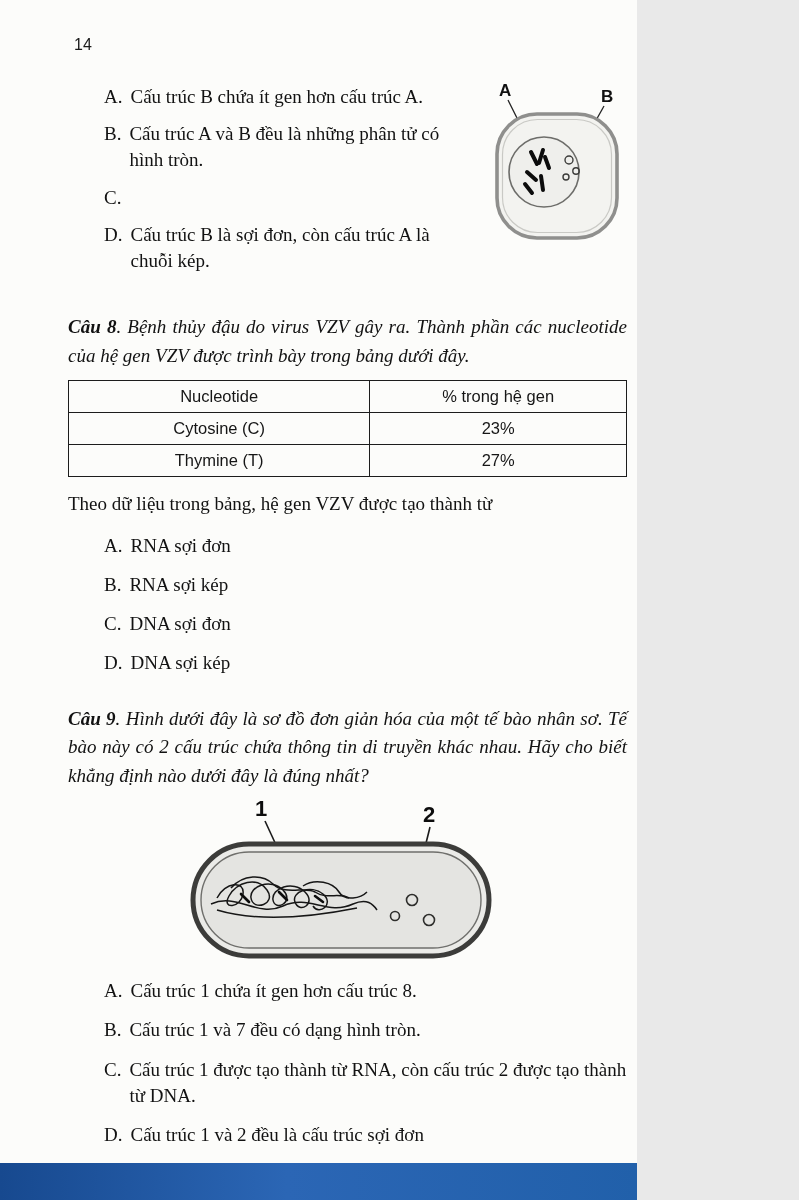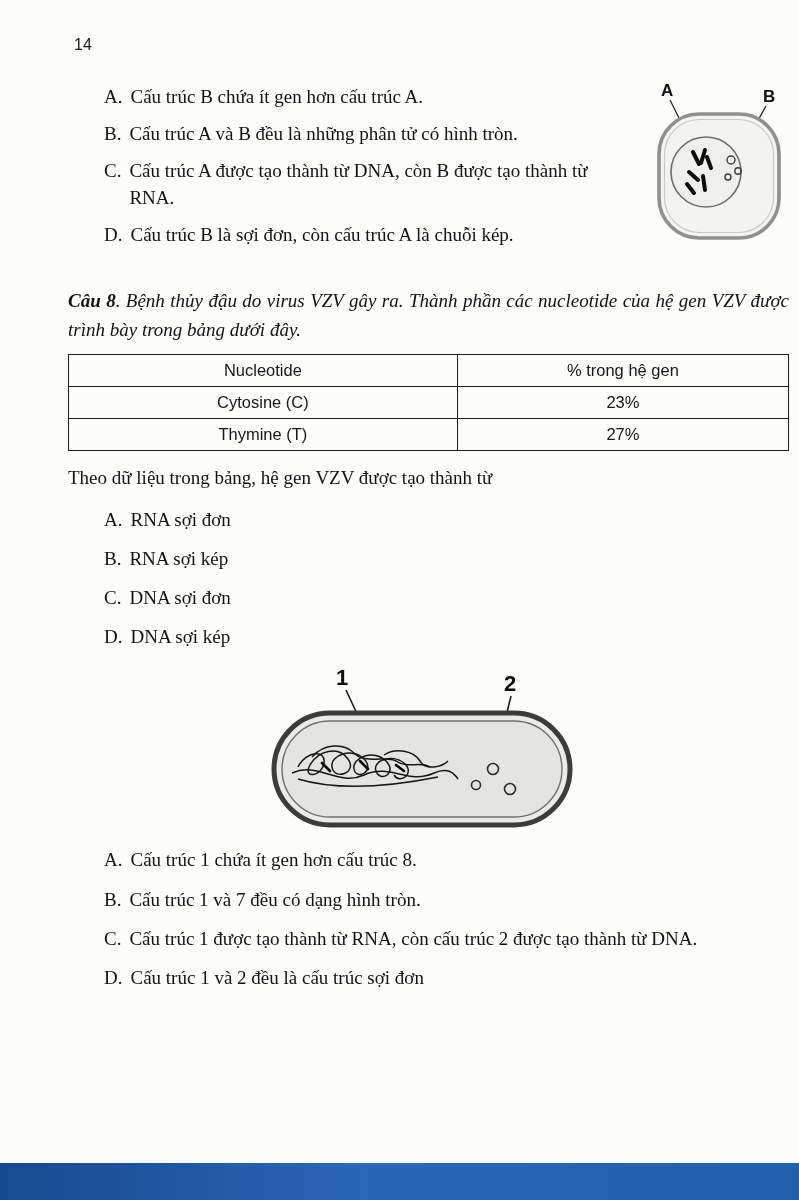--- a/index.html
+++ b/index.html
@@ -1,19 +1,19 @@
 <!DOCTYPE html>
 <html><head>
 <meta charset="utf-8">
 <style>
   * { margin:0; padding:0; box-sizing:border-box; }
   html,body { background:#e9e9e9; }
   body { width:799px; height:1200px; }
   .page {
-    position:relative; width:799px; height:1200px;
+    position:relative; width:637px; height:1200px;
     background:#fcfcfa; overflow:hidden;
     font-family:"Liberation Serif", serif; color:#121212;
   }
   .page-header {
     display:flex; justify-content:space-between; align-items:baseline;
     padding:36px 12px 0 74px;
     font-family:"Liberation Sans", sans-serif;
   }
   .page-number { font-size:16px; font-weight:500; color:#1b1b1b; }
   .page-title  { font-size:16.5px; font-weight:700; color:#0d0d0d; letter-spacing:0.1px; }
@@ -76,21 +76,20 @@
         <div class="option">
           <span class="opt-label">A.</span>
           <span class="opt-text">Cấu trúc B chứa ít gen hơn cấu trúc A.</span>
         </div>
         <div class="option">
           <span class="opt-label">B.</span>
           <span class="opt-text">Cấu trúc A và B đều là những phân tử có hình tròn.</span>
         </div>
         <div class="option">
           <span class="opt-label">C.</span>
-          <span class="opt-text" style="max-width:470px;">Cấu trúc A được tạo thành từ DNA, còn B được tạo thành từ RNA.</span>
         </div>
         <div class="option">
           <span class="opt-label">D.</span>
           <span class="opt-text">Cấu trúc B là sợi đơn, còn cấu trúc A là chuỗi kép.</span>
         </div>
       </div>
 
       <figure class="cell-figure">
         <svg width="138" height="172" viewBox="0 0 138 172">
 
@@ -160,20 +159,23 @@
       <div class="option">
         <span class="opt-label">C.</span>
         <span class="opt-text">DNA sợi đơn</span>
       </div>
       <div class="option">
         <span class="opt-label">D.</span>
         <span class="opt-text">DNA sợi kép</span>
       </div>
     </div>
 
+    <p class="para">
+      <b class="q-label">Câu 9</b><span>. Hình dưới đây là sơ đồ đơn giản hóa của một tế bào nhân sơ. Tế bào này có 2 cấu trúc chứa thông tin di truyền khác nhau. Hãy cho biết khẳng định nào dưới đây là đúng nhất?</span>
+    </p>
 
     <figure class="prok-figure">
       <svg width="330" height="172" viewBox="0 0 330 172">
 
         <text x="72" y="22" font-size="22" font-weight="bold" fill="#0d0d0d">1</text>
         <text x="240" y="28" font-size="22" font-weight="bold" fill="#0d0d0d">2</text>
 
         <line x1="82" y1="27" x2="100" y2="66" stroke="#1a1a1a" stroke-width="1.6"></line>
         <line x1="247" y1="33" x2="231" y2="98" stroke="#1a1a1a" stroke-width="1.6"></line>
 

